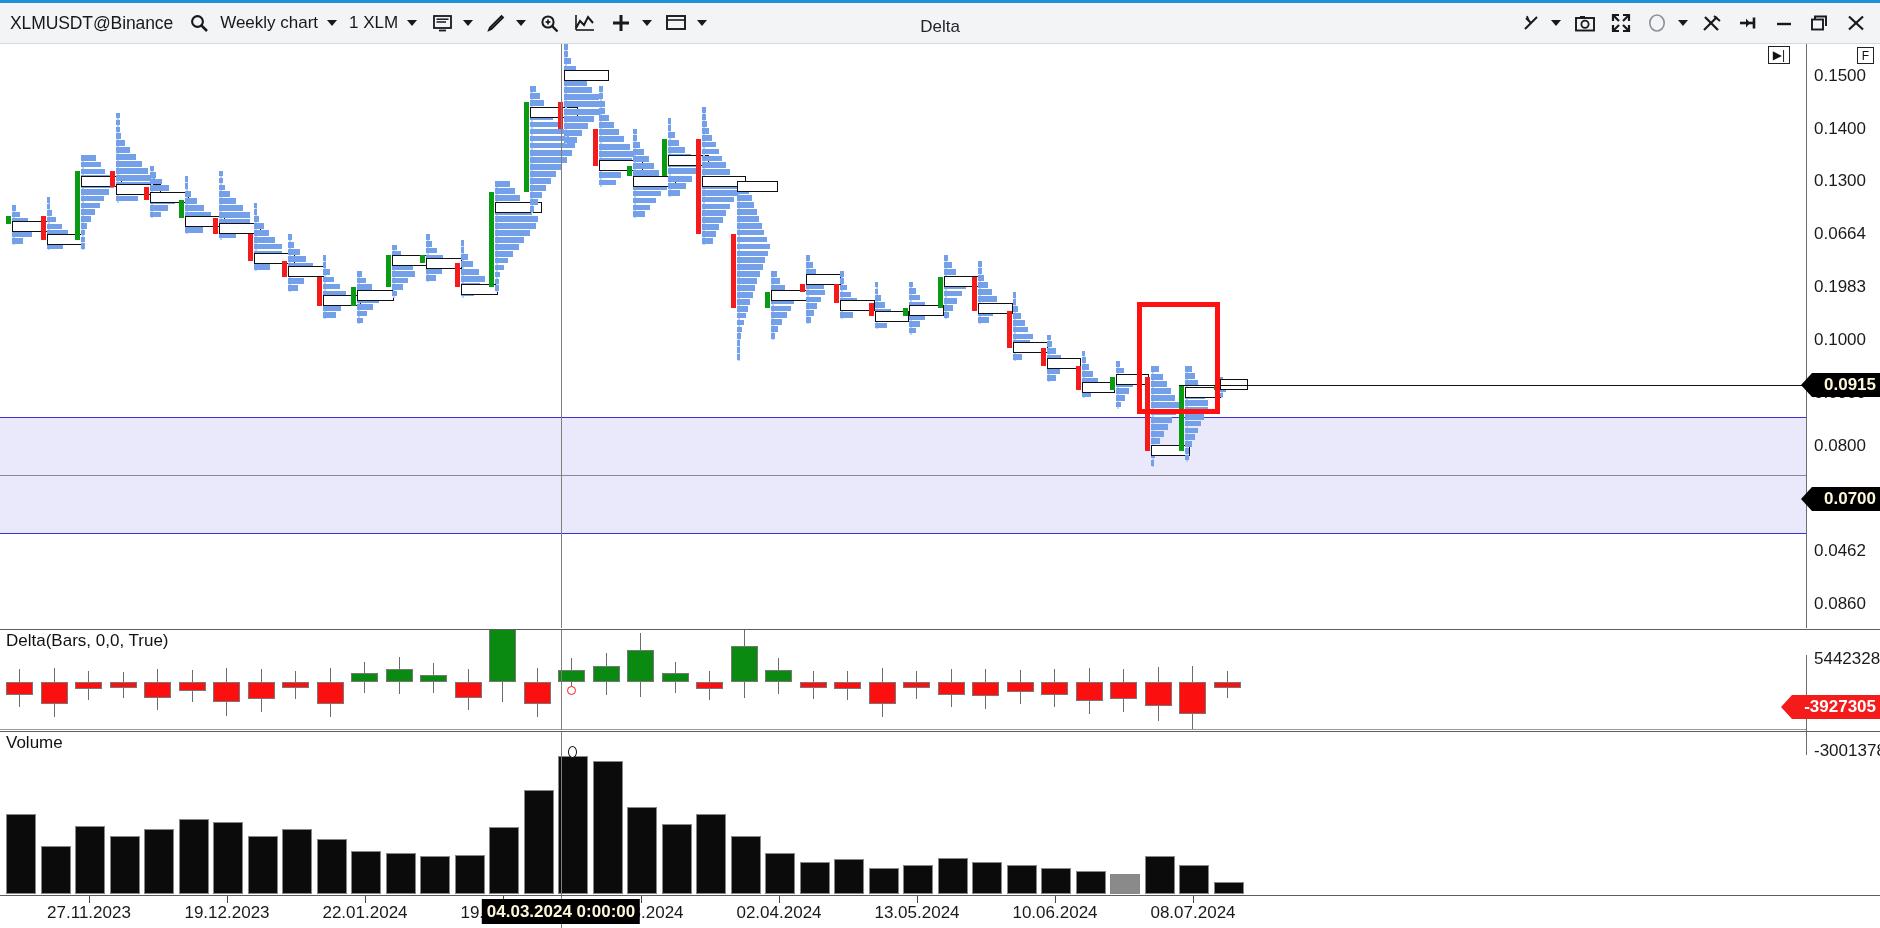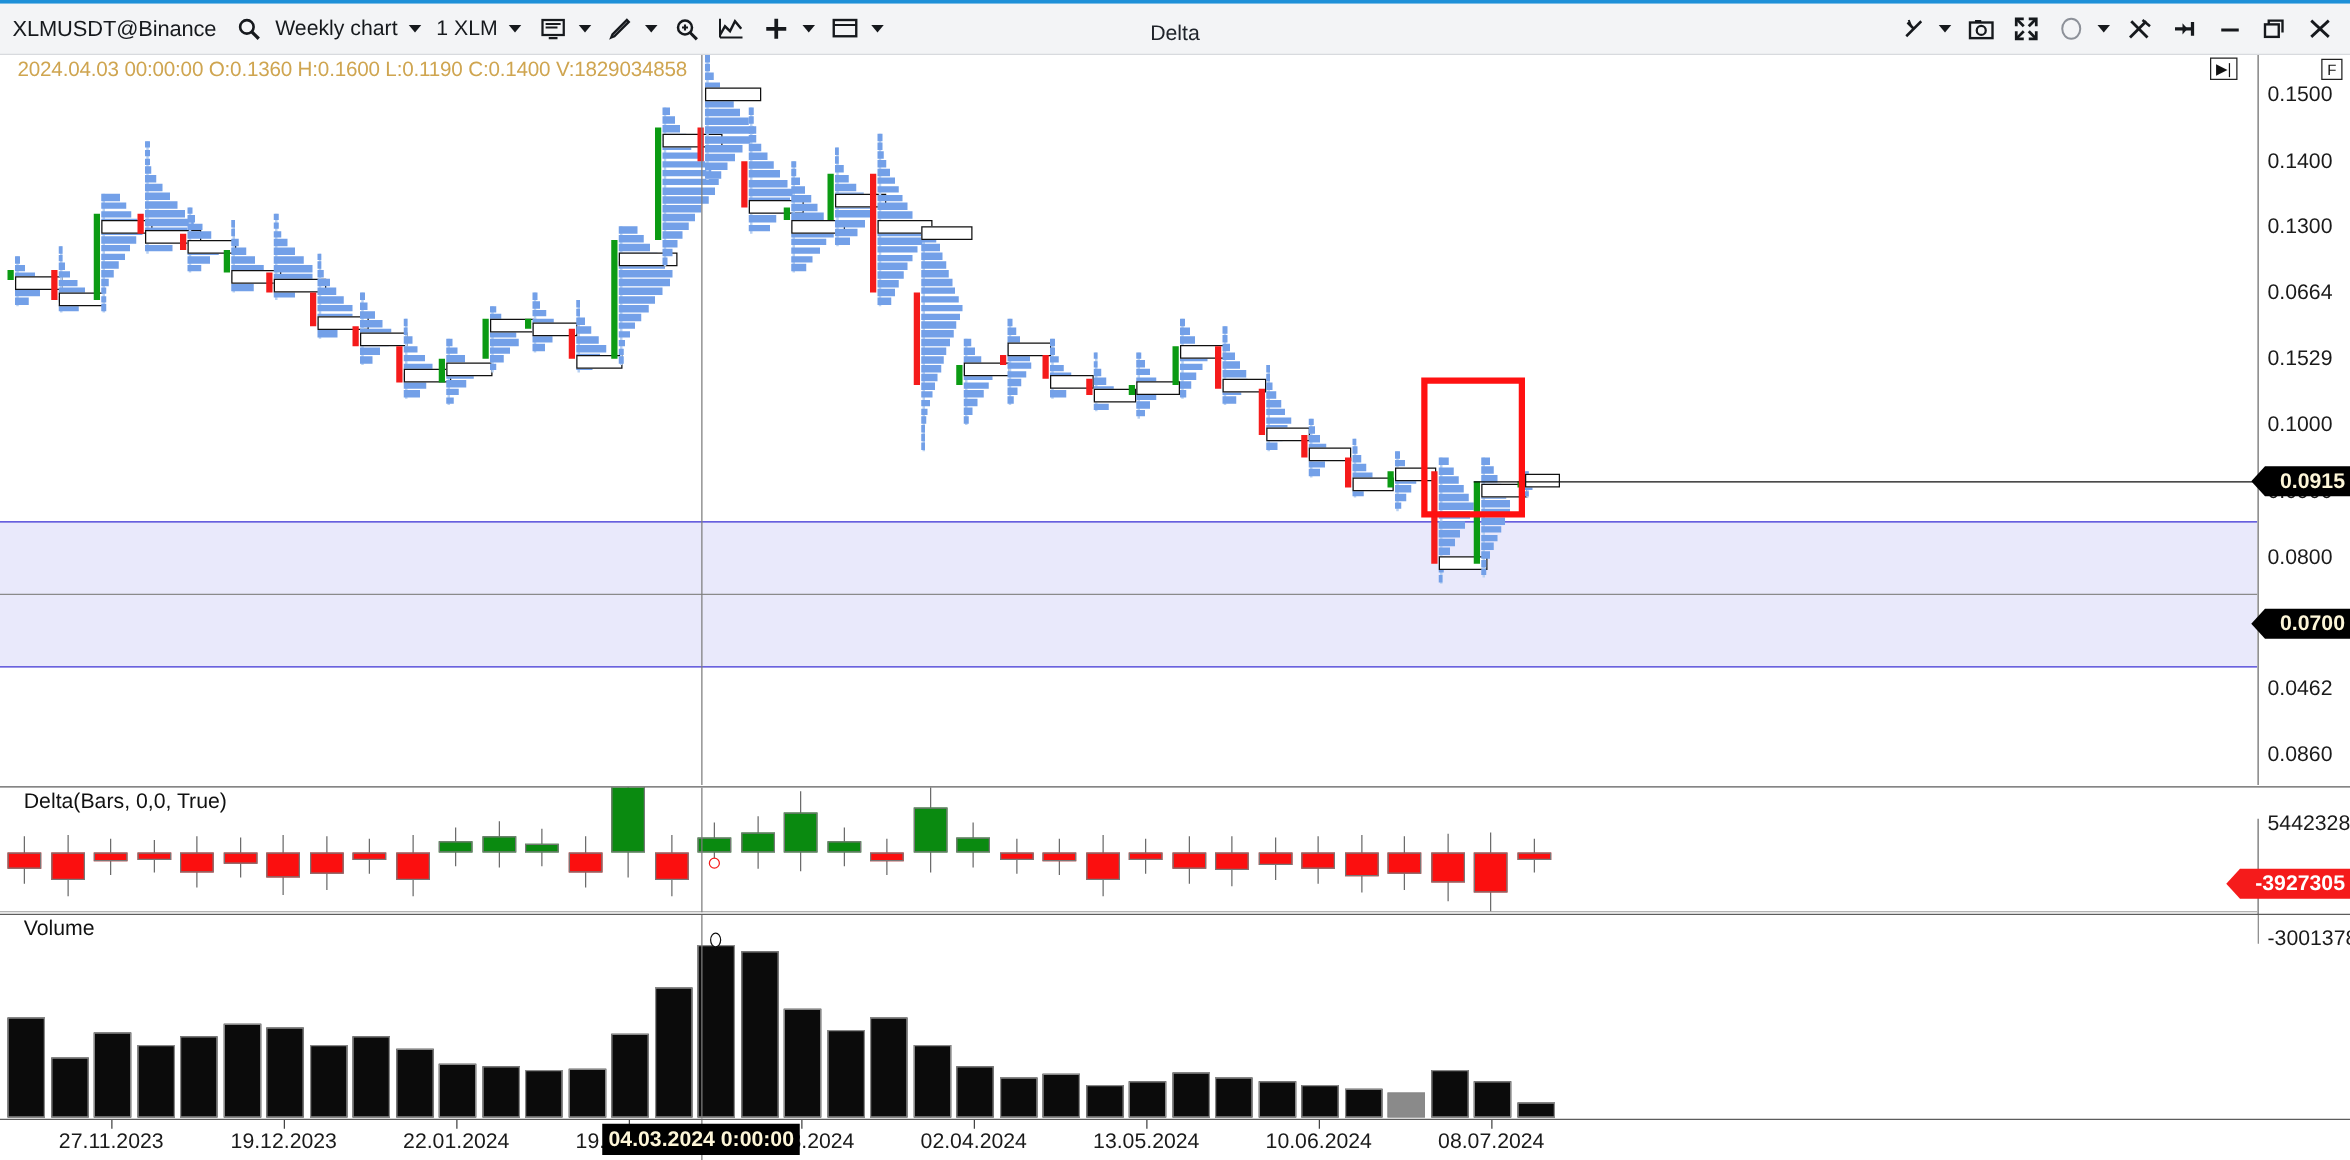--- a/index.html
+++ b/index.html
@@ -39,21 +39,21 @@
   
   .chartwrap { position:absolute; left:0; top:44px; width:1880px; height:884px; background:#fff; }
   .pane { position:absolute; left:0; width:1806px; background:#fff; overflow:hidden; }
   .axis { position:absolute; right:0; width:74px; background:#fff; }
   .axis-line { position:absolute; left:0; top:0; bottom:0; width:1px; background:#6d6d6d; }
   .axis-lbl {
     position:absolute; left:8px; font-size:17px; color:#1a1a1a; white-space:nowrap;
     transform: translateY(-50%);
   }
   .pane-sep { position:absolute; left:0; width:1880px; height:1px; background:#5d5d5d; }
-  .pane-title { position:absolute; left:6px; font-size:17px; color:#111; z-index:6;margin-left:13px; }
+  .pane-title { position:absolute; left:6px; font-size:17px; color:#111; z-index:6; }
 
   .ohlc {
     position:absolute; left:14px; top:3px; font-size:16.5px; color:#cfa550;
     white-space:nowrap; z-index:7; letter-spacing:-0.15px;
   }
 
   
   .ptag {
     position:absolute; right:0; height:24px; display:flex; align-items:center;
     padding-left:12px; padding-right:4px; font-size:17px; font-weight:bold;
@@ -751,31 +751,30 @@
         <div class="hilite" style="left: 1136.5px; top: 258px; width: 83px; height: 112px;"></div>
         <div class="cross-v" style="left: 561px; height: 584px;"></div>
       </div>
     <div class="axis" id="priceAxis" style="top: 0px; height: 584px;">
       <div class="axis-line"></div>
       <div class="fbox">F</div>
     <div class="axis-lbl" style="top: 31.7104px;">0.1500</div>
         <div class="axis-lbl" style="top: 84.5611px;">0.1400</div>
         <div class="axis-lbl" style="top: 137.412px;">0.1300</div>
         <div class="axis-lbl" style="top: 190.262px;">0.0664</div>
-        <div class="axis-lbl" style="top: 243.113px;">0.1529</div>
+        <div class="axis-lbl" style="top: 243.113px;">0.1983</div>
         <div class="axis-lbl" style="top: 295.964px;">0.1000</div>
         <div class="axis-lbl" style="top: 348.814px;">0.0900</div>
         <div class="axis-lbl" style="top: 401.665px;">0.0800</div>
         <div class="axis-lbl" style="top: 454.516px;">0.0700</div>
         <div class="axis-lbl" style="top: 507.367px;">0.0462</div>
         <div class="axis-lbl" style="top: 560.217px;">0.0860</div>
         <div class="ptag black" style="top: 340.887px;">0.0915</div>
         <div class="ptag black" style="top: 454.516px;">0.0700</div>
       </div>
-    <div class="ohlc">2024.04.03 00:00:00 O:0.1360 H:0.1600 L:0.1190 C:0.1400 V:1829034858</div>
     <div class="endbtn" id="endBtn" style="left: 1768px; top: 2px;">▶|</div>
 
     <div class="pane" id="deltaPane" style="top: 586px; height: 100px;">
         <div class="cross-v" style="left: 561px; height: 100px;"></div>
         <div class="dzero" style="top: 99px;"></div>
         <div class="dwick" style="left: 19px; top: 39.48px; height: 37.64px;"></div>
         <div class="dbar dn" style="left: 6px; top: 52px; width: 27px; height: 12.96px;"></div>
         <div class="dwick" style="left: 53.5px; top: 37.8px; height: 49.4px;"></div>
         <div class="dbar dn" style="left: 40.5px; top: 52px; width: 27px; height: 21.6px;"></div>
         <div class="dwick" style="left: 88px; top: 40.6px; height: 29.8px;"></div>

